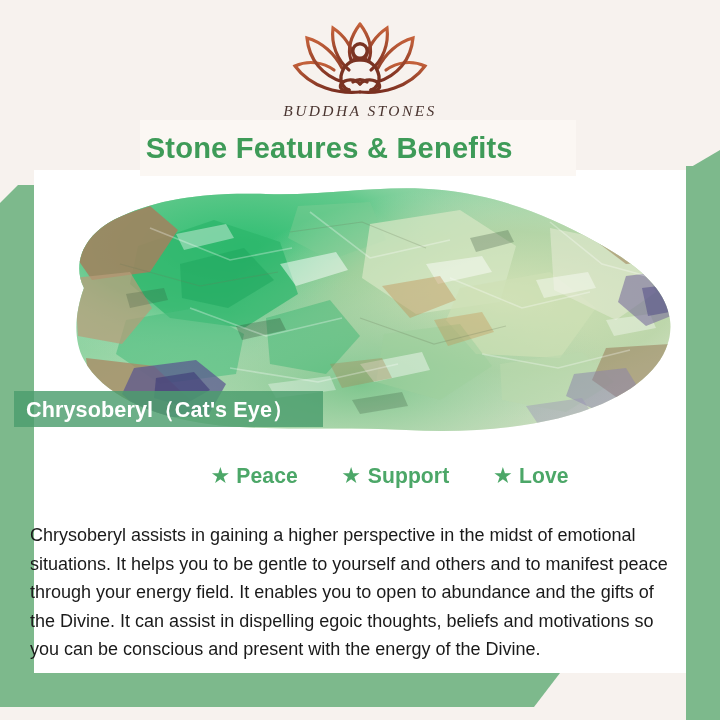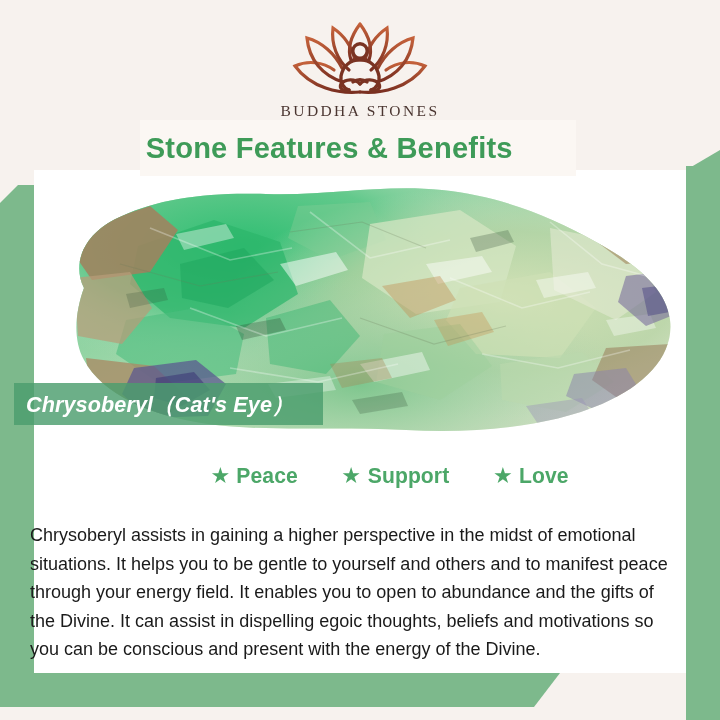--- a/index.html
+++ b/index.html
@@ -68,20 +68,21 @@
     background: #FFFFFF;
   }
 
   
   .logo-block {
     position: absolute;
     left: 0;
     top: 18px;
     width: 720px;
     text-align: center;
+    font-style: italic;
   }
   .logo-mark {
     display: block;
     margin: 0 auto;
   }
   .logo-word {
     margin-top: 2px;
     font-family: "Liberation Serif", serif;
     font-size: 15.5px;
     letter-spacing: 2.4px;
@@ -126,27 +127,26 @@
     color: #3E9B58;
     letter-spacing: 0.2px;
     white-space: nowrap;
     transform: scaleX(0.97);
   }
 
   
   .name-band {
     position: absolute;
     left: 14px;
-    top: 383px;
-    height: 42px;
+    top: 391px;
+    height: 36px;
     padding: 0 18px 0 12px;
     background: rgba(76, 158, 110, 0.82);
     display: flex;
     align-items: center;
-    font-style: italic;
   }
   .name-band-text {
     color: #FFFFFF;
     font-size: 22.5px;
     font-weight: bold;
     letter-spacing: 0.1px;
     white-space: nowrap;
     transform: scaleX(0.96);
     transform-origin: left center;
   }

